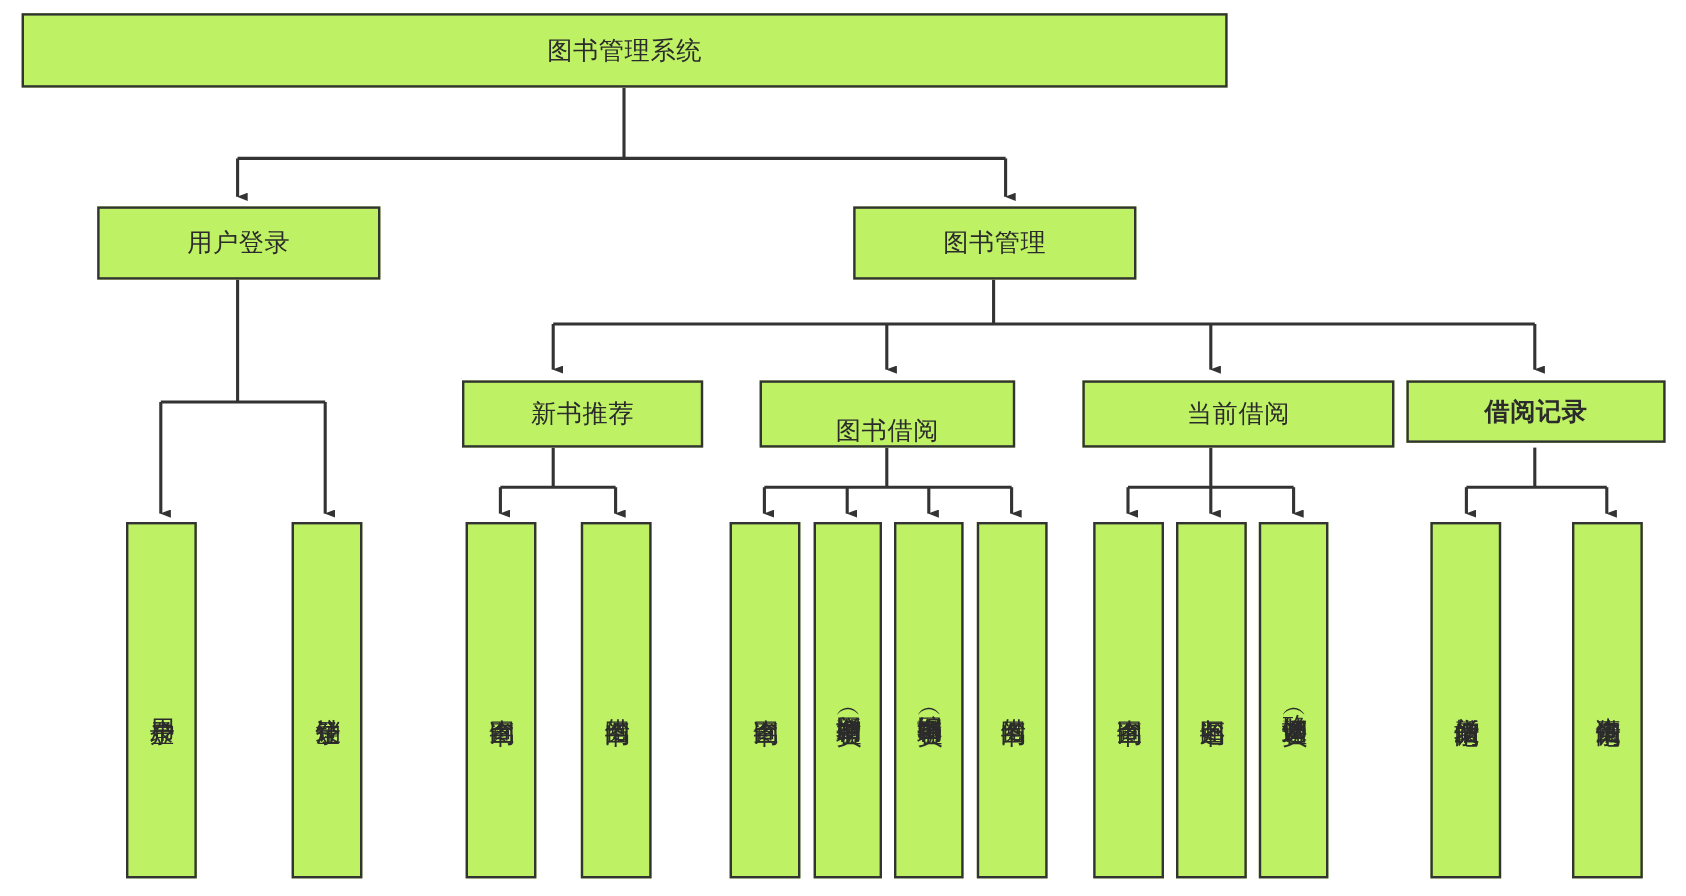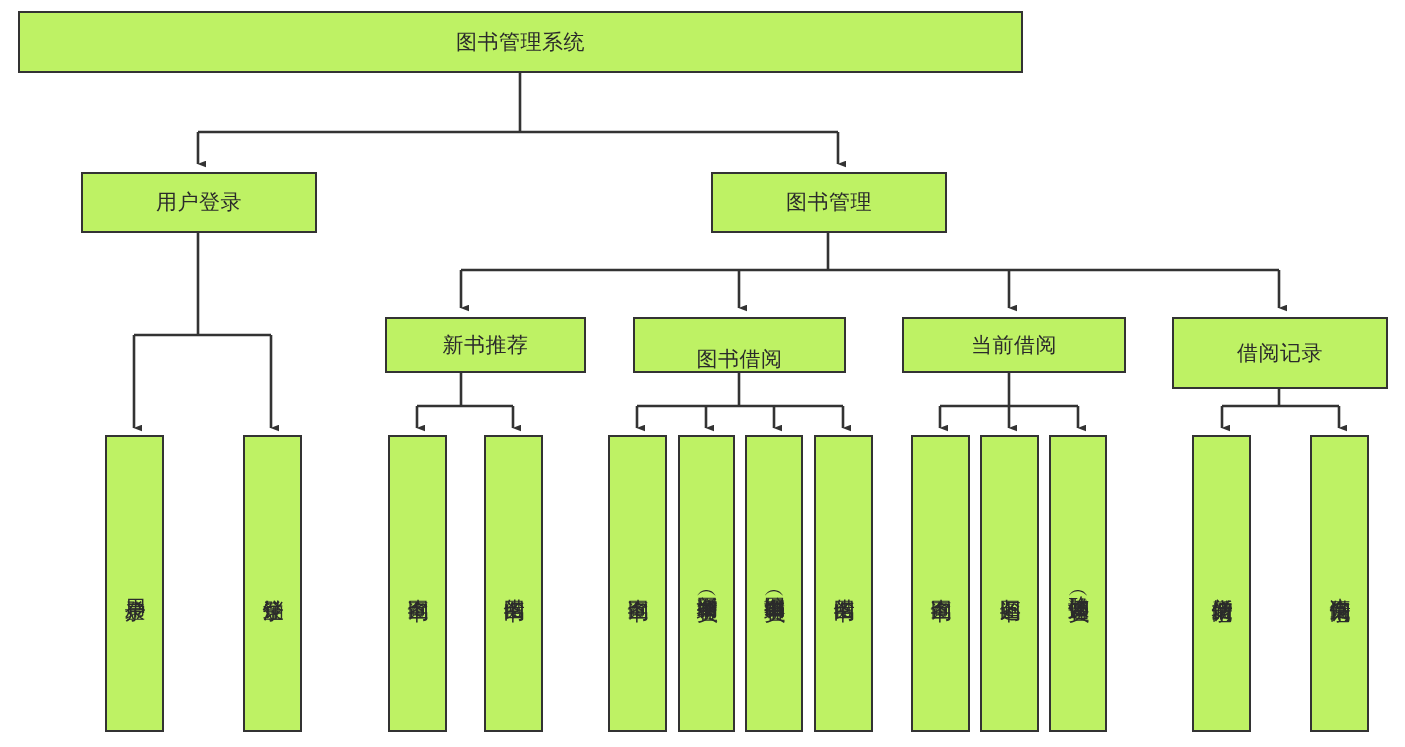--- a/index.html
+++ b/index.html
@@ -135,24 +135,24 @@
   <div class="node node-h" style="left:711px; top:172px; width:236px; height:61px;">
     <span>图书管理</span>
   </div>
 
   <div class="node node-h" style="left:361px; top:317px; width:201px; height:56px;margin-left:24px;">
     <span>新书推荐</span>
   </div>
   <div class="node node-h" style="left:633px; top:317px; width:213px; height:56px;align-items:flex-end;">
     <span>图书借阅</span>
   </div>
-  <div class="node node-h" style="left:902px; top:317px; width:224px; height:56px;">
+  <div class="node node-h" style="left:902px; top:317px; width:260px; height:56px;">
     <span>当前借阅</span>
   </div>
-  <div class="node node-h" style="left:1172px; top:317px; width:216px; height:72px;">
+  <div class="node node-h" style="left:1172px; top:317px; width:216px; height:52px;font-weight:bold;">
     <span>借阅记录</span>
   </div>
 
   <div class="node node-v" style="left:105px; top:435px; width:59px; height:297px;">
     <span>用户登录</span>
   </div>
   <div class="node node-v" style="left:243px; top:435px; width:59px; height:297px;">
     <span>注销登录</span>
   </div>
 

